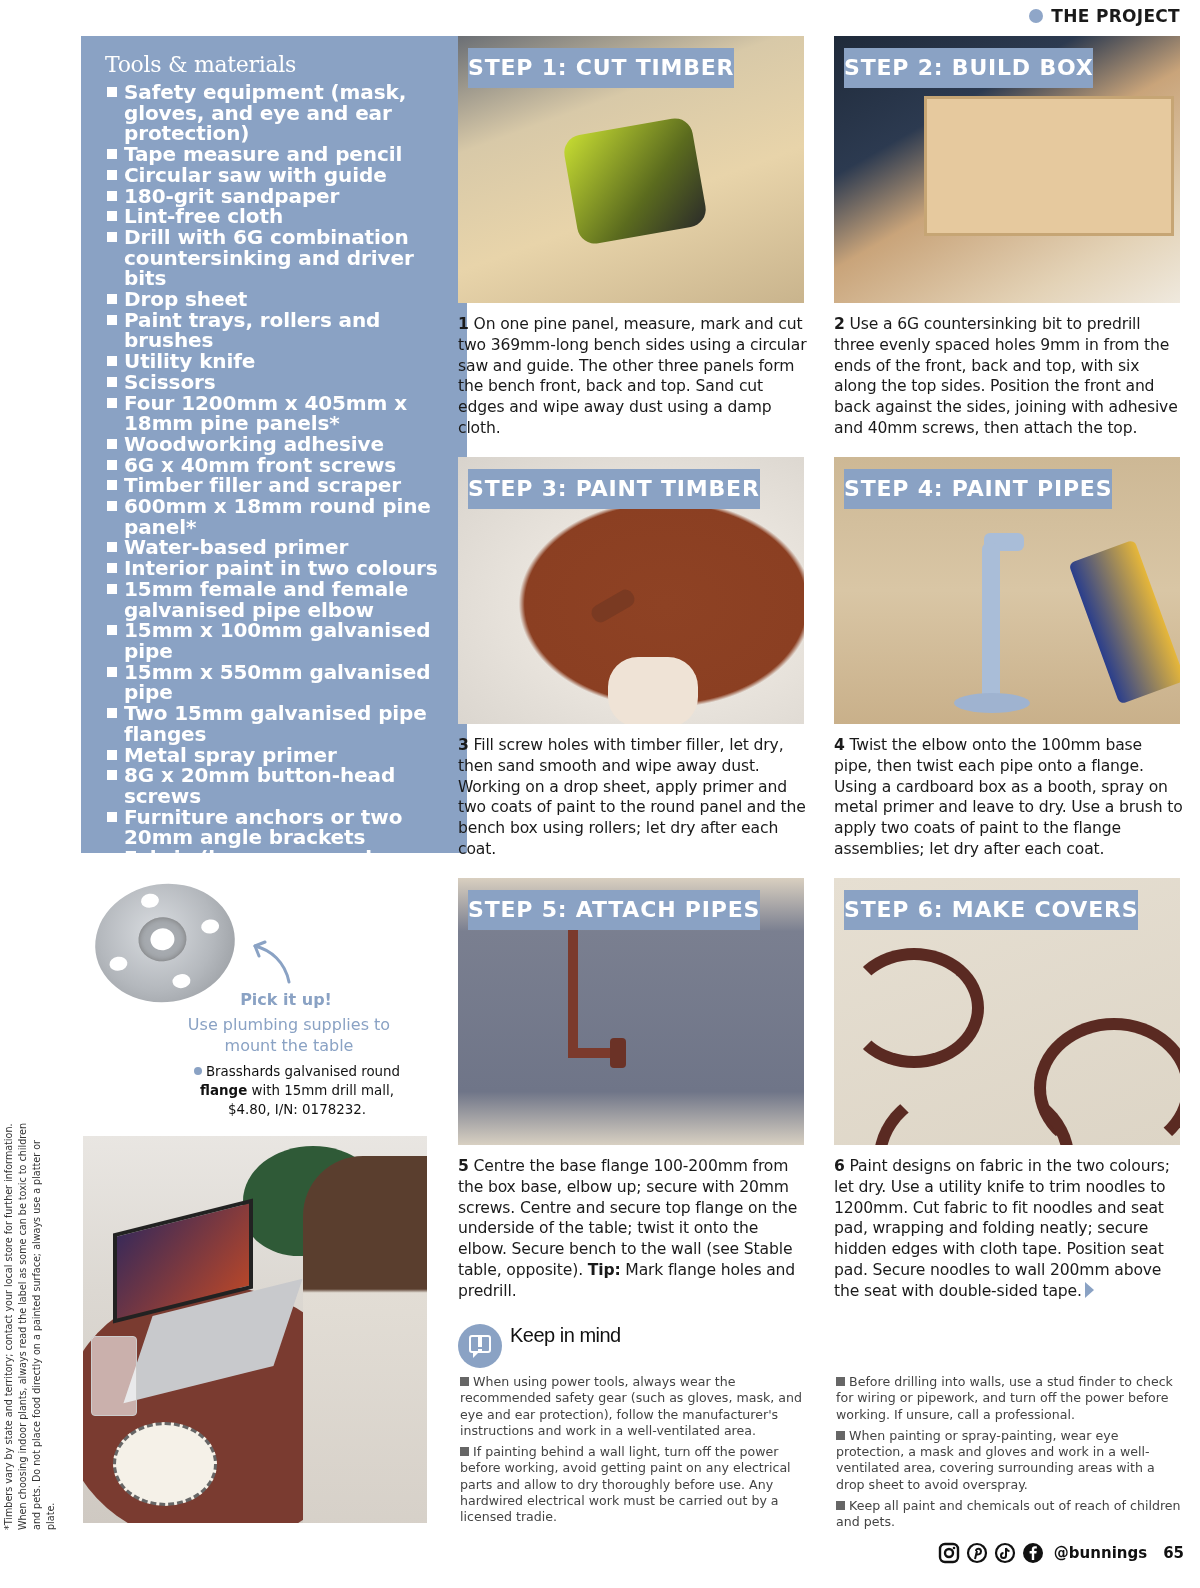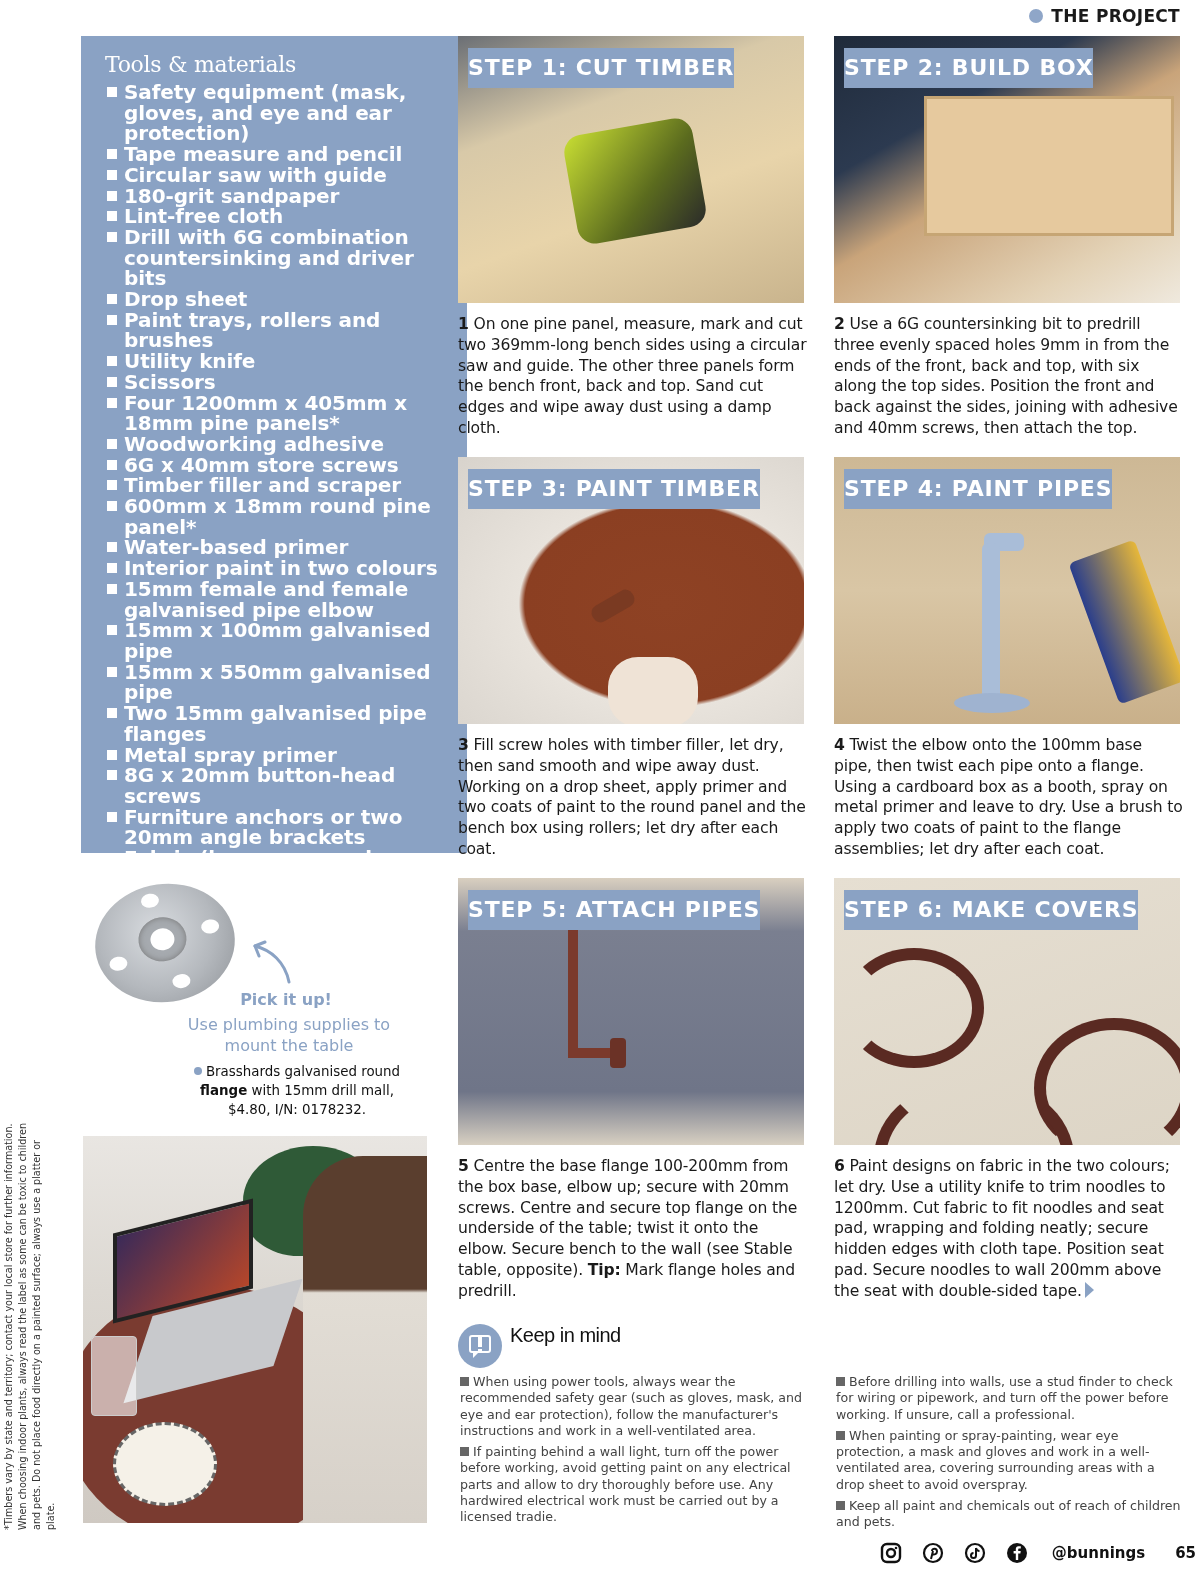--- a/index.html
+++ b/index.html
@@ -106,21 +106,21 @@
     .keep-icon .bubble::after { content: ""; position: absolute; left: 2px; bottom: -7px; width: 0; height: 0; border-left: 5px solid #fff; border-bottom: 5px solid transparent; }
     .keep-icon .bang { position: absolute; left: 20px; top: 13px; width: 4px; height: 10px; background: #fff; }
     .keep-icon .bang-dot { position: absolute; left: 20px; top: 25px; width: 4px; height: 3px; background: #fff; }
     .keep h3 { position: absolute; left: 52px; top: 2px; font-family: Liberation Sans, sans-serif; font-weight: normal; font-size: 20px; color: #111; letter-spacing: -0.5px; }
     .keep-col { position: absolute; width: 350px; font-size: 12.6px; line-height: 16.3px; color: #444; }
     .keep-col p { margin-bottom: 5px; }
     .keep-col .sq { display: inline-block; width: 9px; height: 9px; background: #666; margin-right: 4px; vertical-align: 0; }
     .kc1 { left: 2px; top: 52px; }
     .kc2 { left: 378px; top: 52px; }
 
-    .footer { position: absolute; right: 4px; top: 1542px; display: flex; align-items: center; gap: 20px; }
+    .footer { position: absolute; right: 16px; top: 1542px; display: flex; align-items: center; gap: 6px; }
     .social { width: 22px; height: 22px; display: inline-flex; align-items: center; justify-content: center; }
     .handle { font-weight: bold; font-size: 15px; margin-left: 4px; color: #111; }
     .page-num { font-weight: bold; font-size: 15px; margin-left: 10px; color: #111; }
   </style>
 </head>
 <body>
 
 <div class="section-tag">
   <span class="dot"></span>
   <span>THE PROJECT</span>
@@ -142,21 +142,21 @@
     <li>Circular saw with guide</li>
     <li>180-grit sandpaper</li>
     <li>Lint-free cloth</li>
     <li>Drill with 6G combination countersinking and driver bits</li>
     <li>Drop sheet</li>
     <li>Paint trays, rollers and brushes</li>
     <li>Utility knife</li>
     <li>Scissors</li>
     <li>Four 1200mm x 405mm x 18mm pine panels*</li>
     <li>Woodworking adhesive</li>
-    <li>6G x 40mm store screws</li>
+    <li>6G x 40mm front screws</li>
     <li>Timber filler and scraper</li>
     <li>600mm x 18mm round pine panel*</li>
     <li>Water-based primer</li>
     <li>Interior paint in two colours</li>
     <li>15mm female and female galvanised pipe elbow</li>
     <li>15mm x 100mm galvanised pipe</li>
     <li>15mm x 550mm galvanised pipe</li>
     <li>Two 15mm galvanised pipe flanges</li>
     <li>Metal spray primer</li>
     <li>8G x 20mm button-head screws</li>

